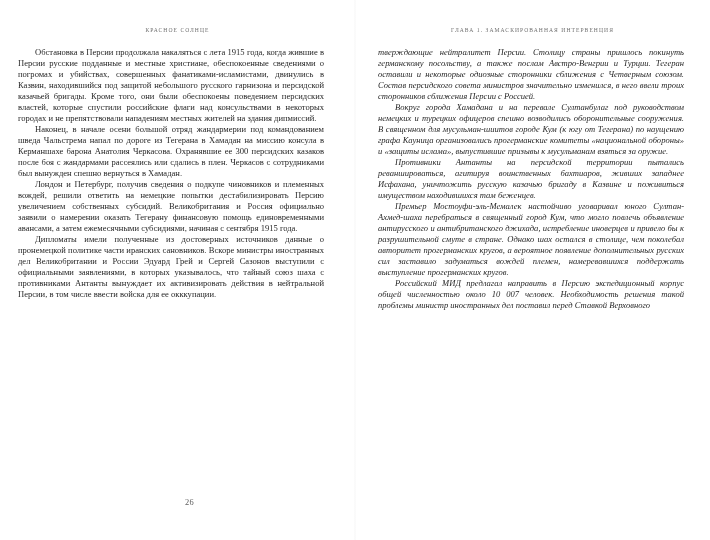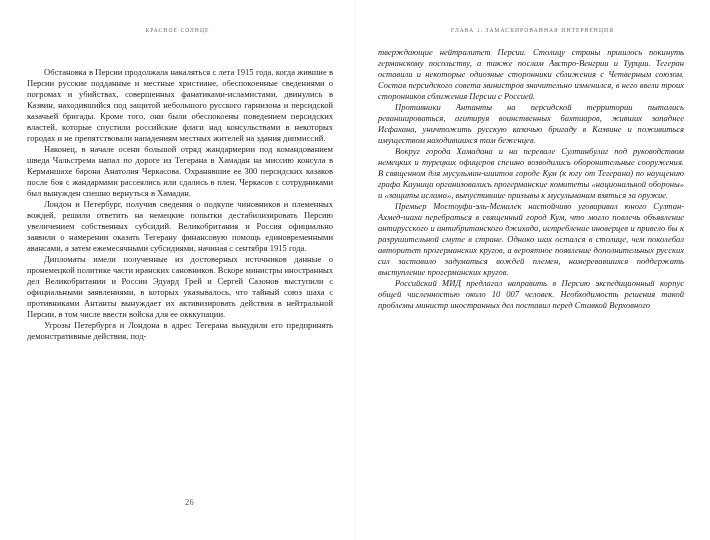--- a/index.html
+++ b/index.html
@@ -55,23 +55,22 @@
     position: absolute;
     top: 47px;
     font-size: 8.55px;
     line-height: 10.98px;
     text-align: justify;
     text-justify: inter-word;
     color: #1f1f1f;
     -webkit-font-smoothing: antialiased;
   }
   .page-left .textblock {
-    left: 27px;
+    left: 18px;
     width: 306px;
-    margin-top: 20px;
   }
   .page-right .textblock {
     left: 23px;
     width: 306px;
     font-style: italic;
   }
 
   .textblock p {
     margin: 0;
     text-indent: 17px;
@@ -112,34 +111,33 @@
 
   <div class="page page-left">
 
     <div class="running-head">КРАСНОЕ СОЛНЦЕ</div>
 
     <div class="textblock">
       <p>Обстановка в Персии продолжала накаляться с лета 1915 года, когда жившие в Персии русские подданные и местные христиане, обеспокоенные сведениями о погромах и убийствах, совершенных фанатиками-исламистами, двинулись в Казвин, находившийся под защитой небольшого русского гарнизона и персидской казачьей бригады. Кроме того, они были обеспокоены поведением персидских властей, которые спустили российские флаги над консульствами в некоторых городах и не препятствовали нападениям местных жителей на здания дипмиссий.</p>
       <p>Наконец, в начале осени большой отряд жандармерии под командованием шведа Чальстрема напал по дороге из Тегерана в Хамадан на миссию консула в Керманшахе барона Анатолия Черкасова. Охранявшие ее 300 персидских казаков после боя с жандармами рассеялись или сдались в плен. Черкасов с сотрудниками был вынужден спешно вернуться в Хамадан.</p>
       <p>Лондон и Петербург, получив сведения о подкупе чиновников и племенных вождей, решили ответить на немецкие попытки дестабилизировать Персию увеличением собственных субсидий. Великобритания и Россия официально заявили о намерении оказать Тегерану финансовую помощь единовременными авансами, а затем ежемесячными субсидиями, начиная с сентября 1915 года.</p>
       <p>Дипломаты имели полученные из достоверных источников данные о пронемецкой политике части иранских сановников. Вскоре министры иностранных дел Великобритании и России Эдуард Грей и Сергей Сазонов выступили с официальными заявлениями, в которых указывалось, что тайный союз шаха с противниками Антанты вынуждает их активизировать действия в нейтральной Персии, в том числе ввести войска для ее окккупации.</p>
-      <p>Угрозы Петербурга и Лондона в адрес Тегерана вынудили его предпринять демонстративные действия, под-</p>
     </div>
 
     <div class="folio">26</div>
   </div>
 
   <div class="page page-right">
 
     <div class="running-head">ГЛАВА 1. ЗАМАСКИРОВАННАЯ ИНТЕРВЕНЦИЯ</div>
 
     <div class="textblock">
       <p class="cont">тверждающие нейтралитет Персии. Столицу страны пришлось покинуть германскому посольству, а также послам Австро-Венгрии и Турции. Тегеран оставили и некоторые одиозные сторонники сближения с Четверным союзом. Состав персидского совета министров значительно изменился, в него ввели троих сторонников сближения Персии с Россией.</p>
+      <p>Вокруг города Хамадана и на перевале Султанбулаг под руководством немецких и турецких офицеров спешно возводились оборонительные сооружения. В священном для мусульман-шиитов городе Кум (к югу от Тегерана) по наущению графа Кауница организовались прогерманские комитеты «национальной обороны» и «защиты ислама», выпустившие призывы к мусульманам взяться за оружие.</p>
       <p>Противники Антанты на персидской территории пытались реваншироваться, агитируя воинственных бахтиаров, живших западнее Исфахана, уничтожить русскую казачью бригаду в Казвине и поживиться имуществом находившихся там беженцев.</p>
-      <p>Вокруг города Хамадана и на перевале Султанбулаг под руководством немецких и турецких офицеров спешно возводились оборонительные сооружения. В священном для мусульман-шиитов городе Кум (к югу от Тегерана) по наущению графа Кауница организовались прогерманские комитеты «национальной обороны» и «защиты ислама», выпустившие призывы к мусульманам взяться за оружие.</p>
       <p>Премьер Мостоуфи-эль-Мемалек настойчиво уговаривал юного Султан-Ахмед-шаха перебраться в священный город Кум, что могло повлечь объявление антирусского и антибританского джихада, истребление иноверцев и привело бы к разрушительной смуте в стране. Однако шах остался в столице, чем поколебал авторитет прогерманских кругов, а вероятное появление дополнительных русских сил заставило задуматься вождей племен, намеревавшихся поддержать выступление прогерманских кругов.</p>
       <p>Российский МИД предлагал направить в Персию экспедиционный корпус общей численностью около 10 007 человек. Необходимость решения такой проблемы министр иностранных дел поставил перед Ставкой Верховного</p>
     </div>
 
   </div>
 
   <div class="gutter"></div>
 </div>
 
 </body></html>

